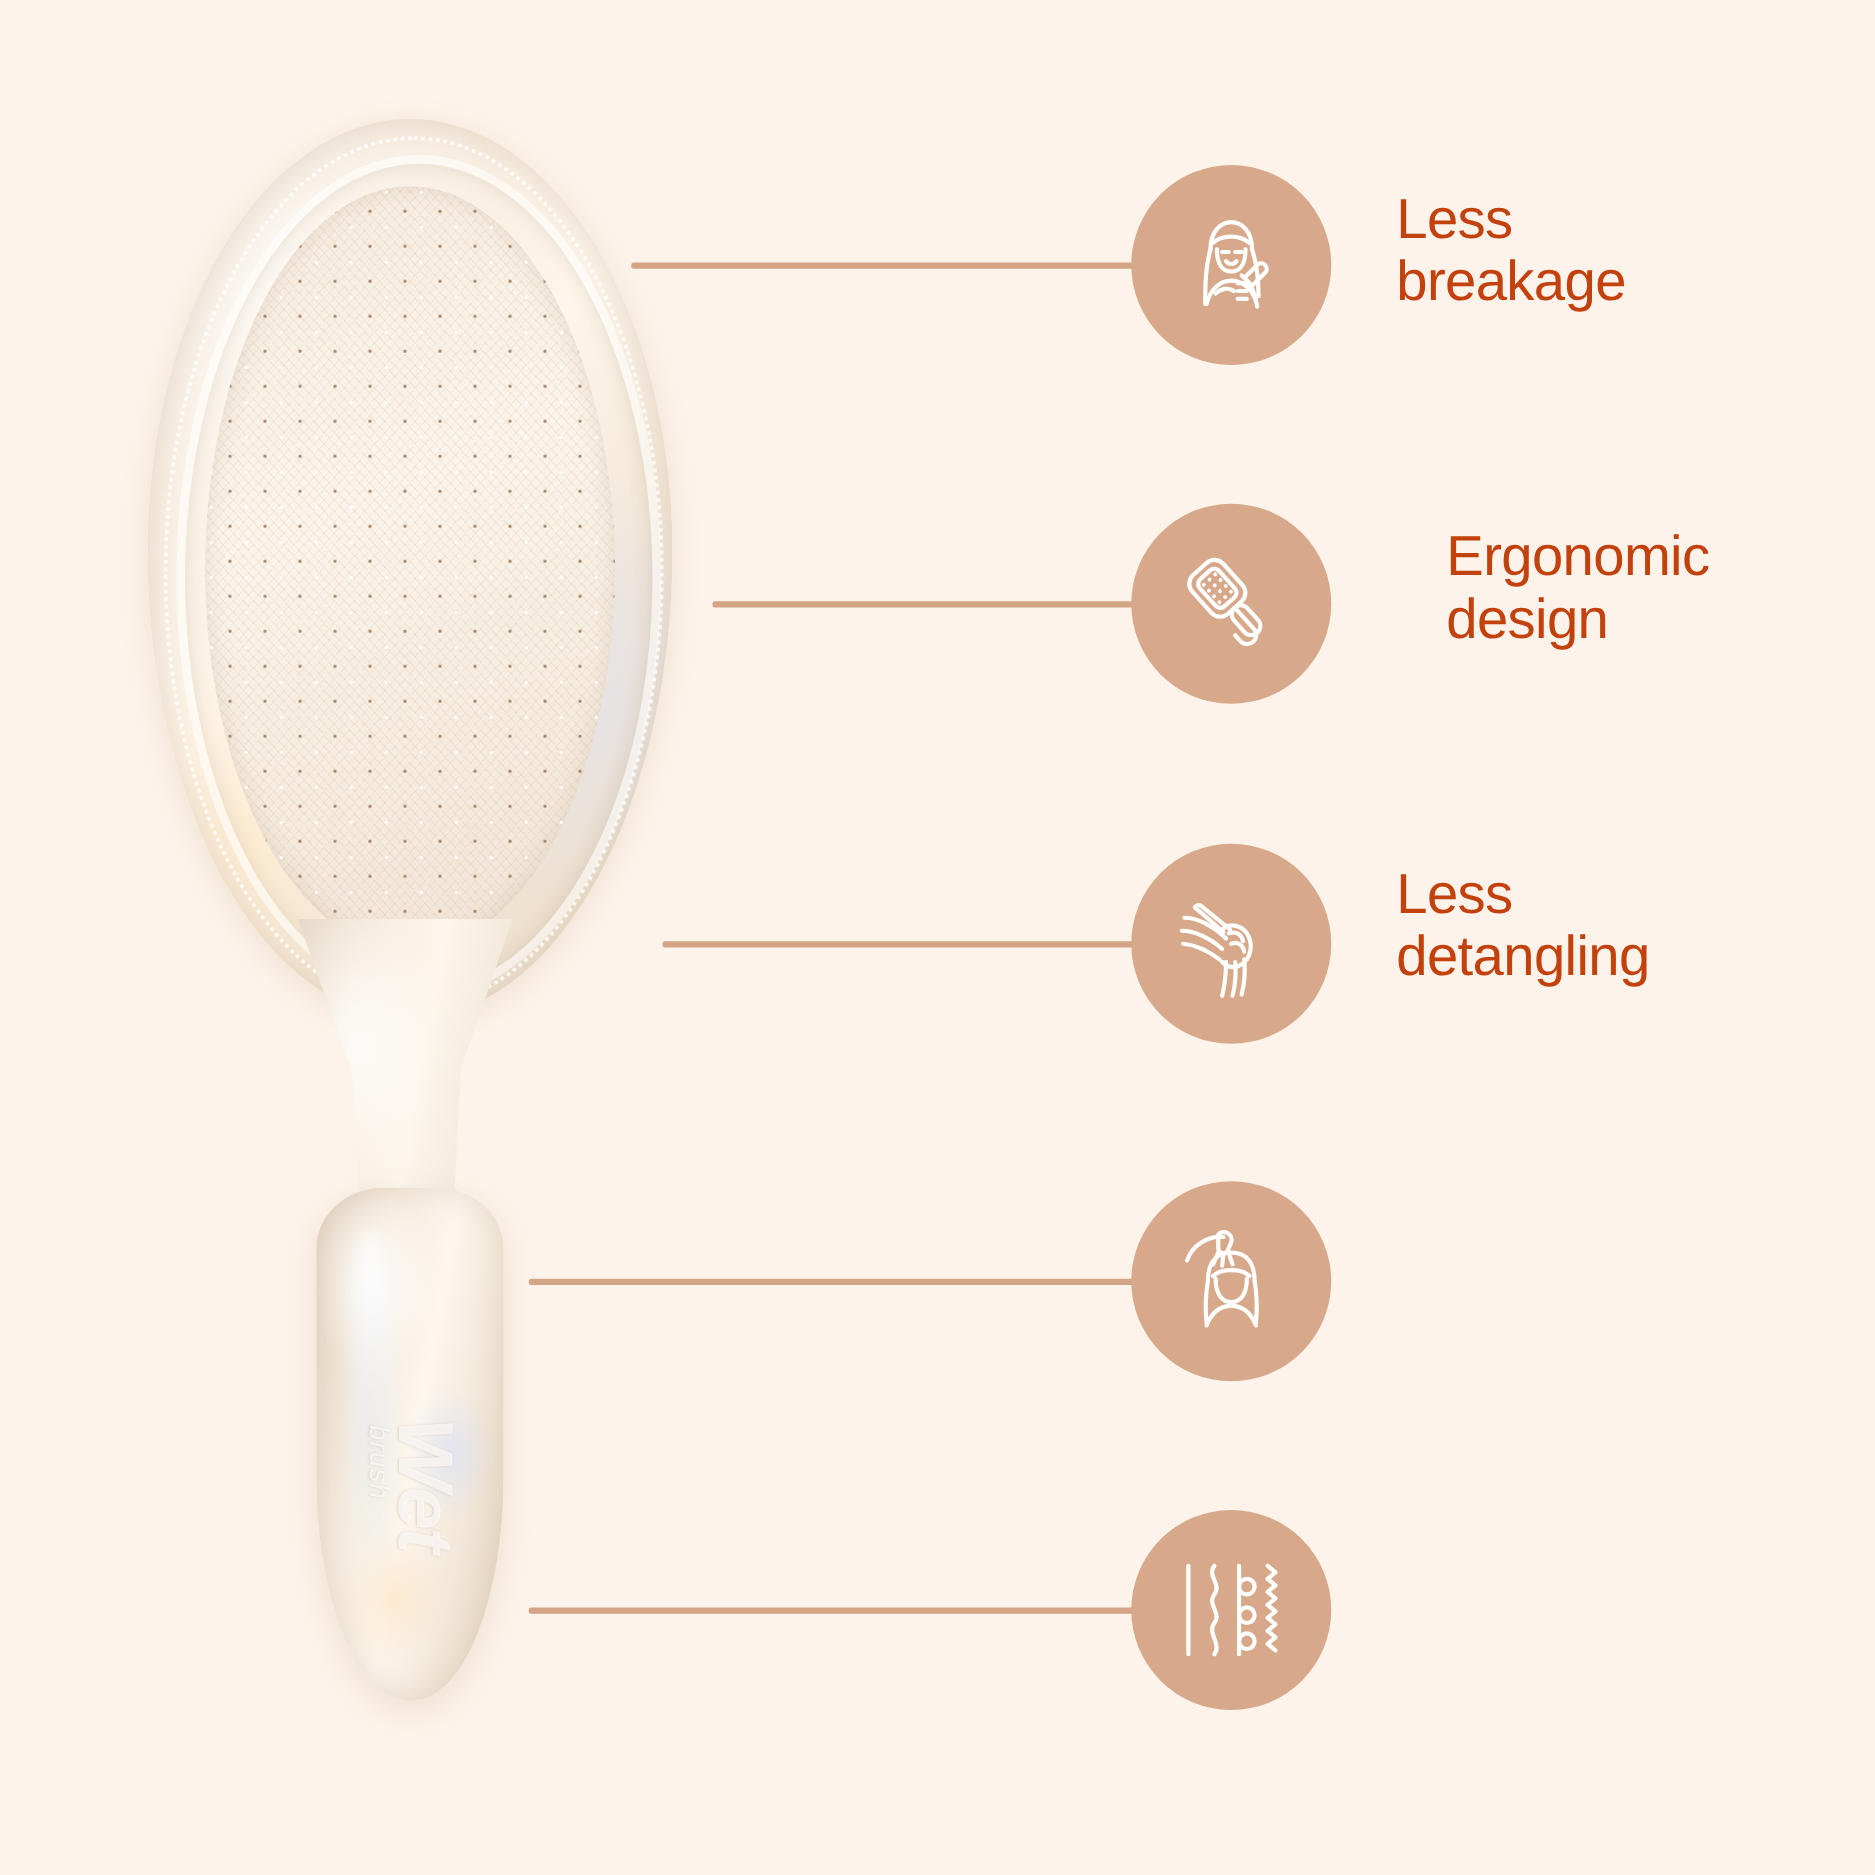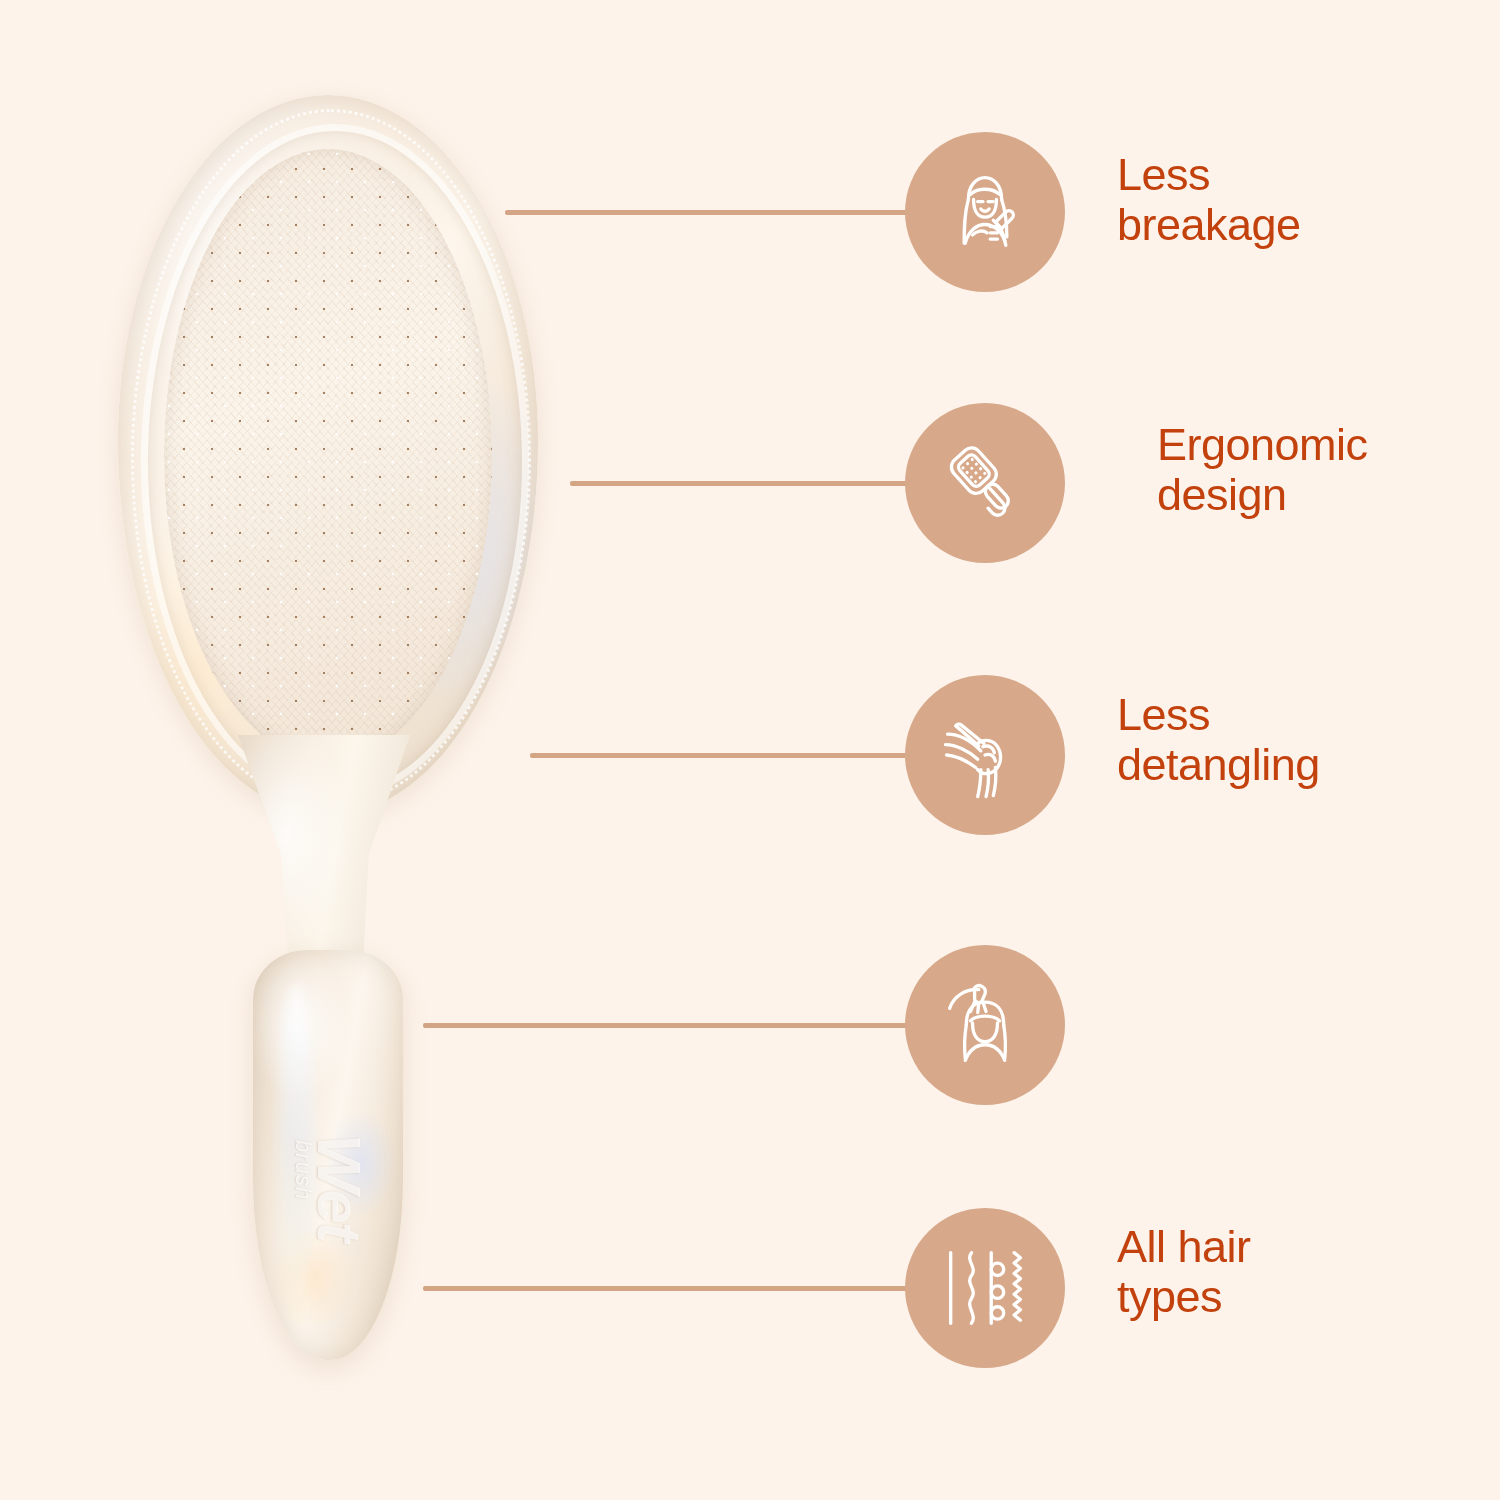--- a/index.html
+++ b/index.html
@@ -325,16 +325,14 @@
       <path d="M37 16 C31 24, 43 30, 37 38 C31 46, 43 52, 37 60 C31 68, 43 76, 37 84"></path>
 
       <path d="M56 16 V84"></path>
       <circle cx="62" cy="32" r="6"></circle>
       <circle cx="62" cy="54" r="6"></circle>
       <circle cx="62" cy="74" r="6"></circle>
 
       <path d="M78 16 l6 5 l-6 5 l6 5 l-6 5 l6 5 l-6 5 l6 5 l-6 5 l6 5 l-6 5 l6 5 l-6 5 l6 5"></path>
     </svg>
   </div>
-  <div class="feature-label" style="left:1117px; top:1222px;">All hair
-types</div>
 
 </div>
 
 </body></html>

